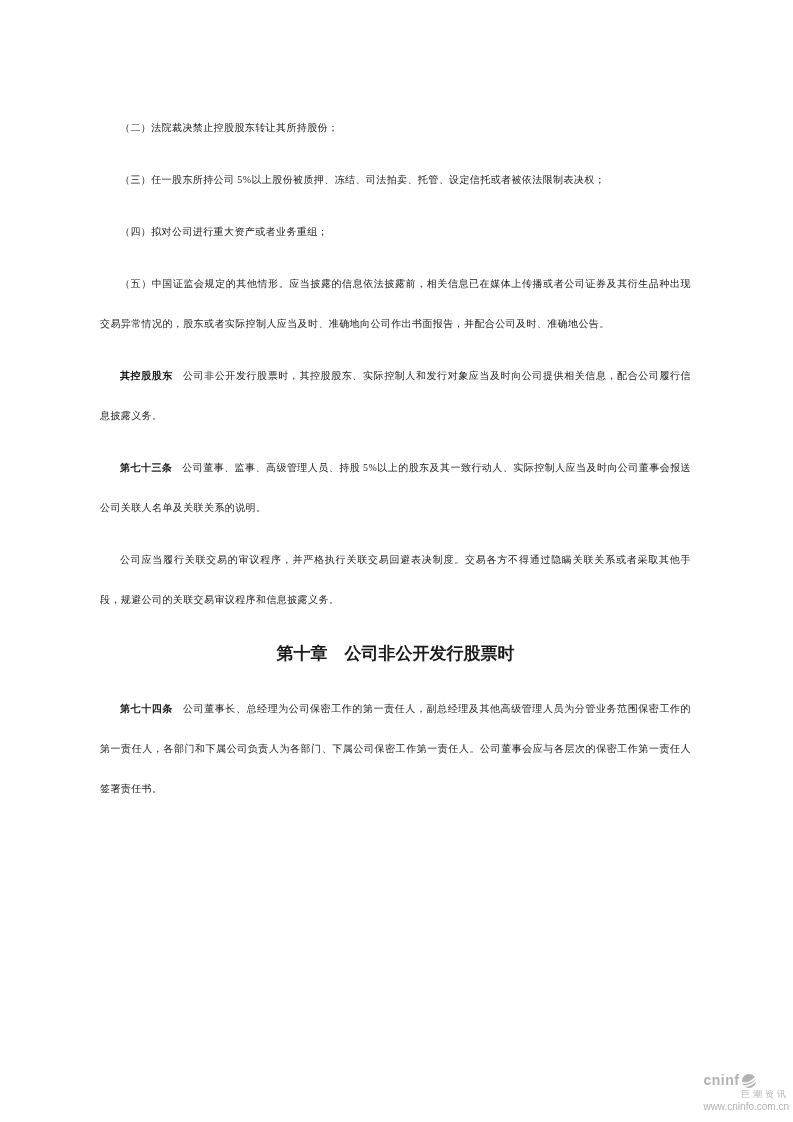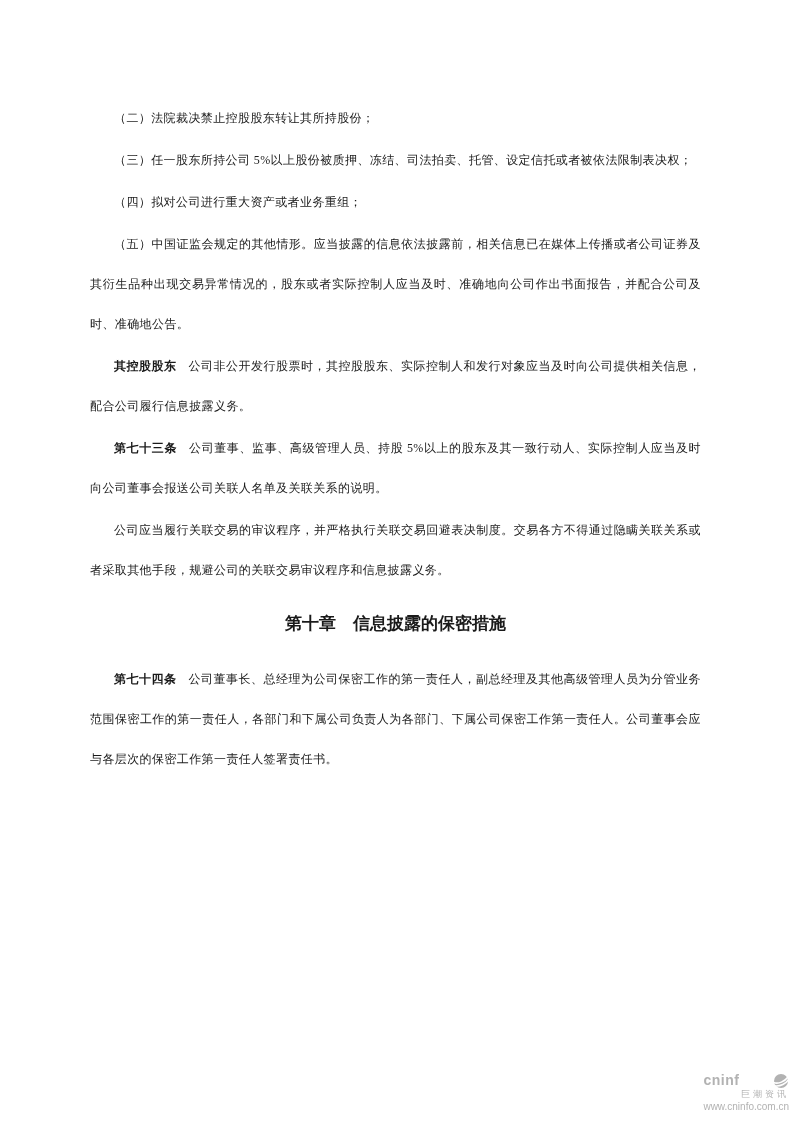--- a/index.html
+++ b/index.html
@@ -11,22 +11,22 @@
     font-family: "Liberation Serif", "DejaVu Serif", serif;
     color: #1a1a1a;
   }
   .page { position: absolute; inset: 0; }
   .content {
     position: absolute;
     left: 88px; top: 96px;
     width: 615px;
   }
   .para {
-    margin: 2px;
-    font-size: 12px;
+    margin: 12px;
+    font-size: 10px;
     line-height: 40px;
     text-align: justify;
     text-justify: inter-ideograph;
     text-indent: 2em;
     letter-spacing: 0.4px;
   }
   .lead {
     font-family: "Liberation Sans", "DejaVu Sans", sans-serif;
     font-weight: bold;
   }
@@ -45,21 +45,21 @@
     position: absolute;
     right: 4px; bottom: 10px;
     color: #b2b2b2;
     text-align: right;
     line-height: 1.1;
     user-select: none;
   }
   .wm-brand {
     display: flex;
     align-items: center;
-    justify-content: space-between;
+    justify-content: flex-start;
     gap: 2px;
     font-family: "Liberation Sans", "DejaVu Sans", sans-serif;
     font-weight: bold;
     font-size: 14px;
     letter-spacing: 0.5px;
   }
   .wm-cn {
     font-family: "Liberation Sans", "DejaVu Sans", sans-serif;
     font-size: 9px;
     letter-spacing: 3px;
@@ -86,21 +86,21 @@
 
     <p class="para"><span class="lead"></span><span>（五）中国证监会规定的其他情形。应当披露的信息依法披露前，相关信息已在媒体上传播或者公司证券及其衍生品种出现交易异常情况的，股东或者实际控制人应当及时、准确地向公司作出书面报告，并配合公司及时、准确地公告。</span></p>
 
 
     <p class="para"><span class="lead">其控股股东</span><span>公司非公开发行股票时，其控股股东、实际控制人和发行对象应当及时向公司提供相关信息，配合公司履行信息披露义务。</span></p>
 
     <p class="para"><span class="lead">第七十三条</span><span>公司董事、监事、高级管理人员、持股 5%以上的股东及其一致行动人、实际控制人应当及时向公司董事会报送公司关联人名单及关联关系的说明。</span></p>
 
     <p class="para"><span class="lead"></span><span>公司应当履行关联交易的审议程序，并严格执行关联交易回避表决制度。交易各方不得通过隐瞒关联关系或者采取其他手段，规避公司的关联交易审议程序和信息披露义务。</span></p>
 
-    <h2 class="heading"><span class="chapter-no">第十章</span><span>信息披露的保密措施</span></h2>
+    <h2 class="heading"><span class="chapter-no">第十章</span><span>公司非公开发行股票时</span></h2>
 
     <p class="para"><span class="lead">第七十四条</span><span>公司董事长、总经理为公司保密工作的第一责任人，副总经理及其他高级管理人员为分管业务范围保密工作的第一责任人，各部门和下属公司负责人为各部门、下属公司保密工作第一责任人。公司董事会应与各层次的保密工作第一责任人签署责任书。</span></p>
 
   </div>
 
   <div class="watermark">
     <div class="wm-brand">
       <span>cninf</span>
       <span style="display:inline-flex;">
         <svg width="16" height="16" viewBox="0 0 16 16" aria-hidden="true">

